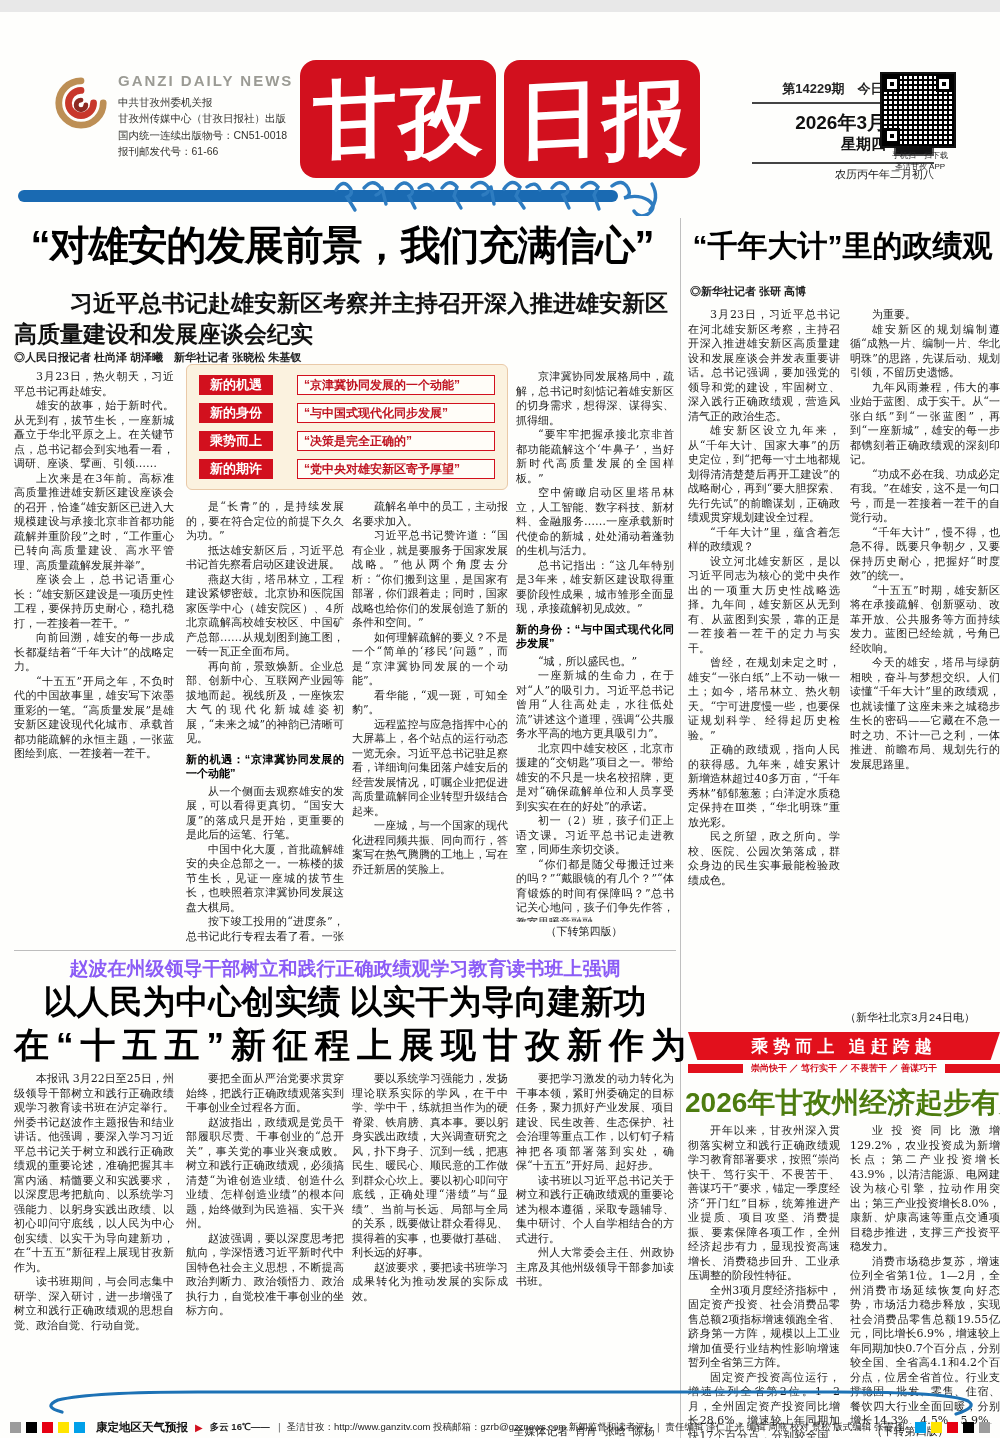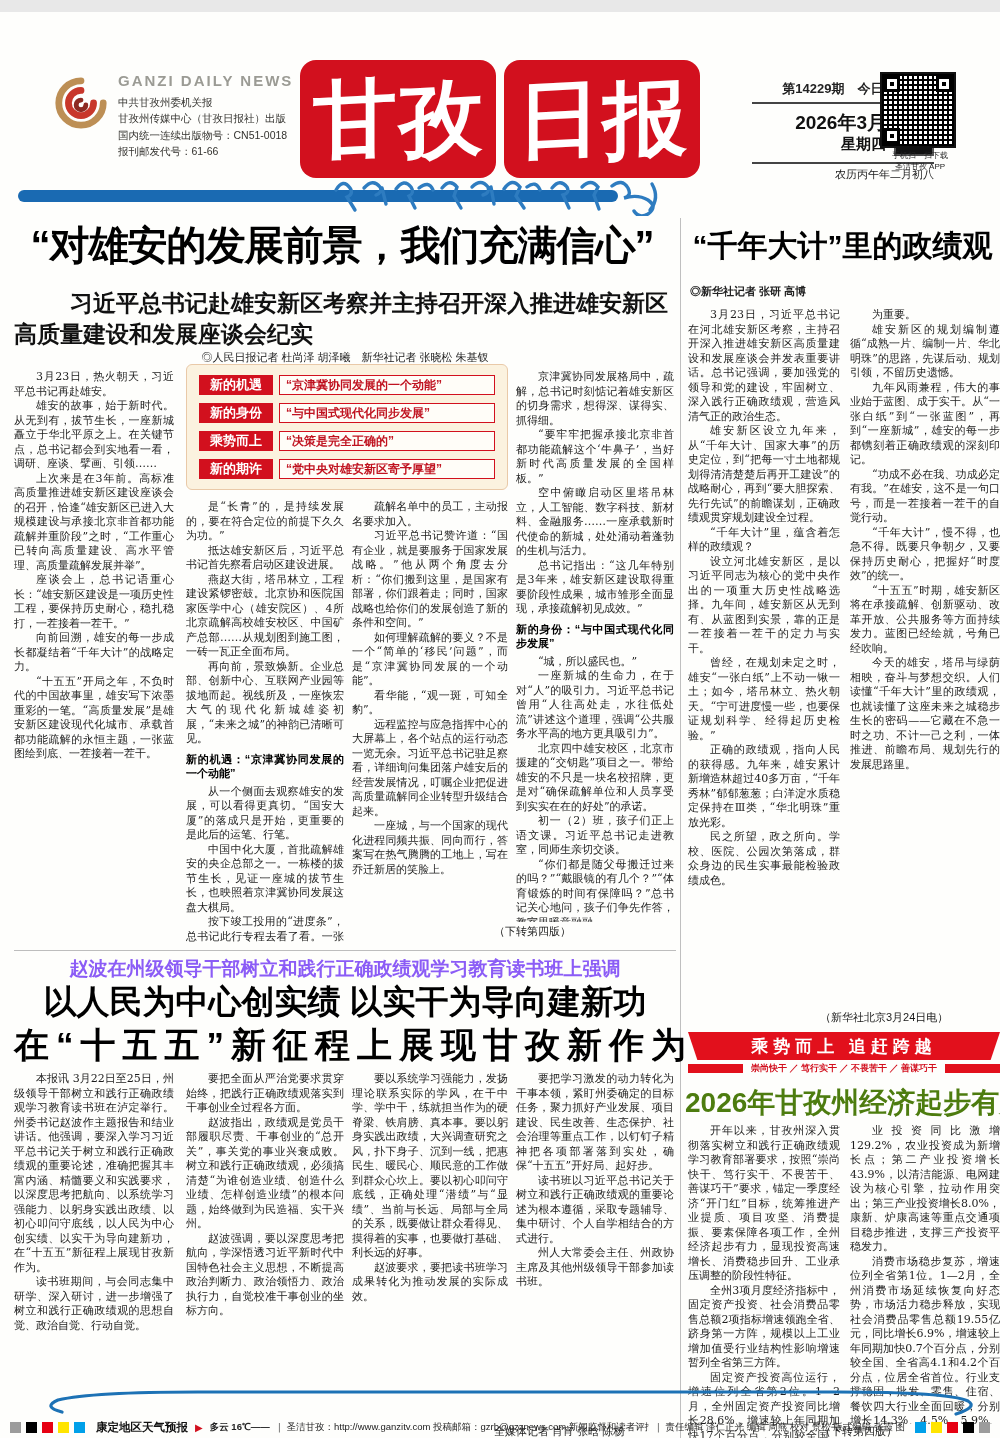--- a/index.html
+++ b/index.html
@@ -28,39 +28,39 @@
                        repeating-linear-gradient(90deg,#000 0 2px,#fff 2px 5px);}
   .finder{position:absolute;width:16px;height:16px;background:#fff;border:3px solid #000;box-sizing:border-box;}
   .finder::after{content:"";position:absolute;left:3px;top:3px;width:4px;height:4px;background:#000;}
   .qr-cap{font-size:8px;line-height:1.35;color:#222;text-align:center;margin-top:3px;white-space:nowrap;}
   .blue-bar{position:absolute;left:18px;top:178px;width:600px;height:12px;background:#1a6ab2;border-radius:8px;}
   
   .lead-headline{font-size:40px;font-weight:900;letter-spacing:-1px;color:#000;text-align:center;
                  white-space:nowrap;font-family:"Liberation Sans",sans-serif;}
   .lead-sub{font-size:23px;font-weight:700;color:#111;line-height:1.35;}
   .lead-sub .ind{display:inline-block;width:56px;}
-  .byline{font-size:11px;font-weight:normal;color:#222;text-align:center;}
+  .byline{font-size:11px;font-weight:bold;color:#222;text-align:left;}
   .r-headline{font-size:30px;font-weight:900;color:#000;text-align:center;white-space:nowrap;}
   .r-byline{font-size:11px;font-weight:bold;color:#222;}
   
   .infobox{position:absolute;left:186px;top:352px;width:322px;height:126px;background:#fbf2df;
            border:1px solid #e9c9a8;border-radius:6px;box-sizing:border-box;padding:10px 12px;
            display:flex;flex-direction:column;justify-content:space-between;}
-  .ib-row{display:flex;gap:6px;align-items:stretch;height:20px;}
+  .ib-row{display:flex;gap:24px;align-items:stretch;height:20px;}
   .ib-label{width:74px;background:#d2101e;color:#fff;font-size:13px;font-weight:bold;
             display:flex;align-items:center;justify-content:center;flex:none;}
   .ib-value{flex:1;border:1px solid #d2101e;background:#fffdf8;color:#c01320;font-size:12px;
             font-weight:bold;display:flex;align-items:center;padding:0 6px;white-space:nowrap;overflow:hidden;}
   
   .col{position:absolute;font-size:11px;line-height:14.5px;text-align:justify;overflow:hidden;
        color:#1c1c1c;font-family:"DejaVu Serif",serif;}
   .col p{margin:0;text-indent:2em;}
   .col p.sub-head{font-weight:bold;text-indent:0;margin:5px 0 4px 0;color:#000;
                   font-family:"Liberation Sans",sans-serif;}
-  .tag-right{position:absolute;font-size:11px;font-family:Liberation Sans, sans-serif;text-align:left;}
+  .tag-right{position:absolute;font-size:11px;font-family:Liberation Mono, monospace;text-align:center;}
   .v-rule{position:absolute;width:1px;background:#bfbfbf;}
   .h-rule{position:absolute;height:1px;background:#bdbdbd;}
   
   .mid-kicker{font-size:19px;font-weight:600;text-align:center;color:#8b5cf6;white-space:nowrap;}
   .mid-h1{font-size:33px;font-weight:900;text-align:center;color:#000;white-space:nowrap;}
   .mid-h2{font-size:35px;font-weight:900;text-align:center;color:#000;letter-spacing:7px;white-space:nowrap;}
   
   .banner{position:absolute;left:688px;top:1020px;width:312px;height:28px;background:#e2101c;
           color:#fff;font-size:17px;font-weight:900;letter-spacing:5px;display:flex;
           align-items:center;justify-content:center;clip-path:polygon(0 0,100% 0,97% 100%,3% 100%);}

